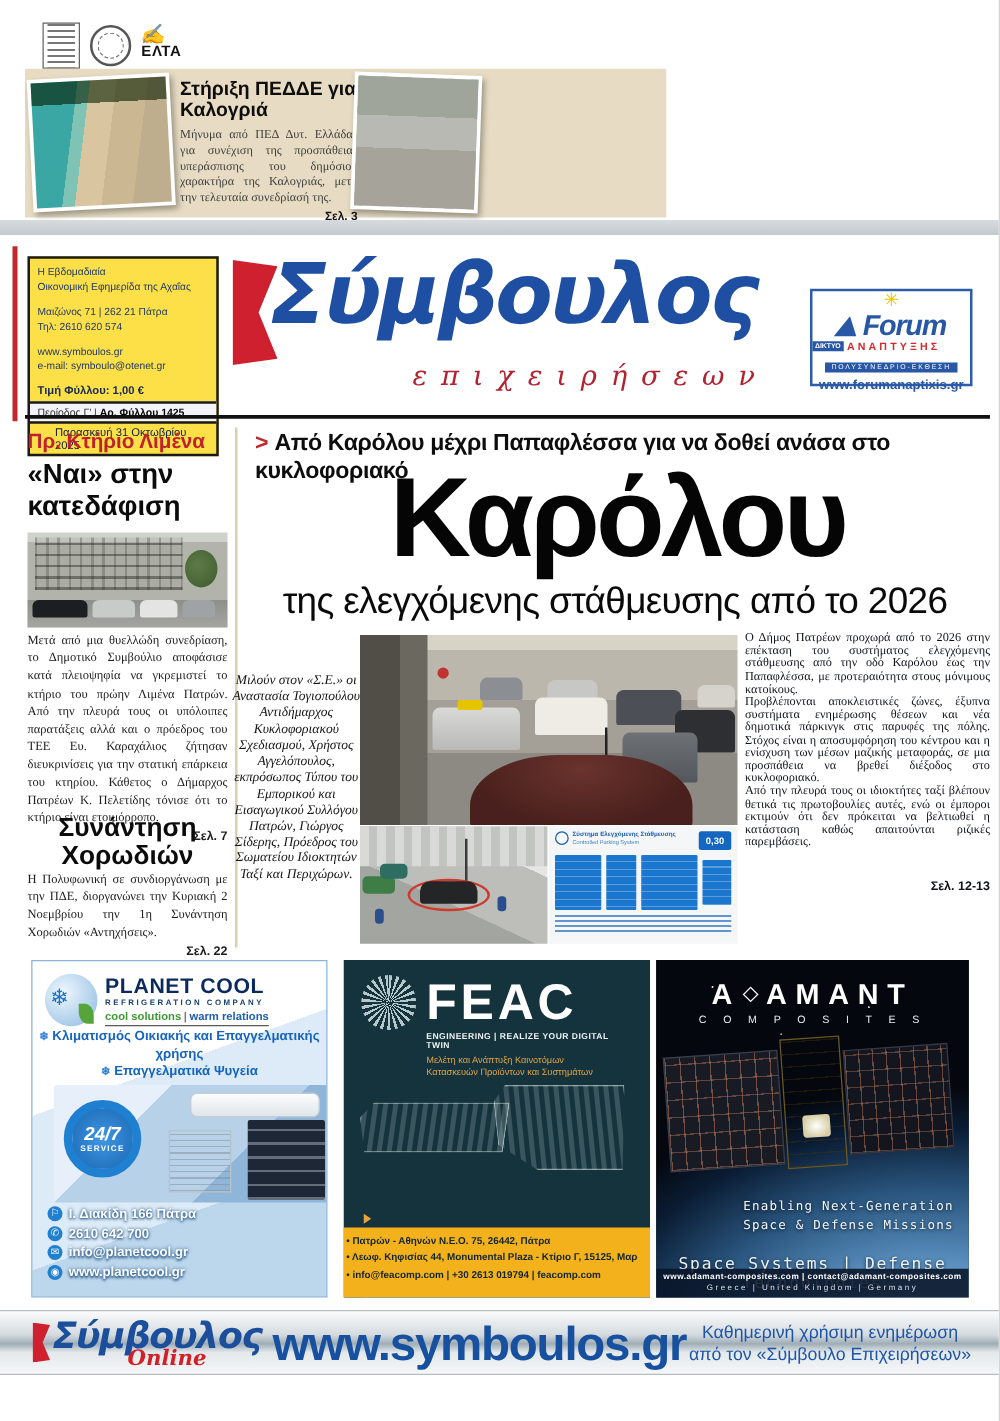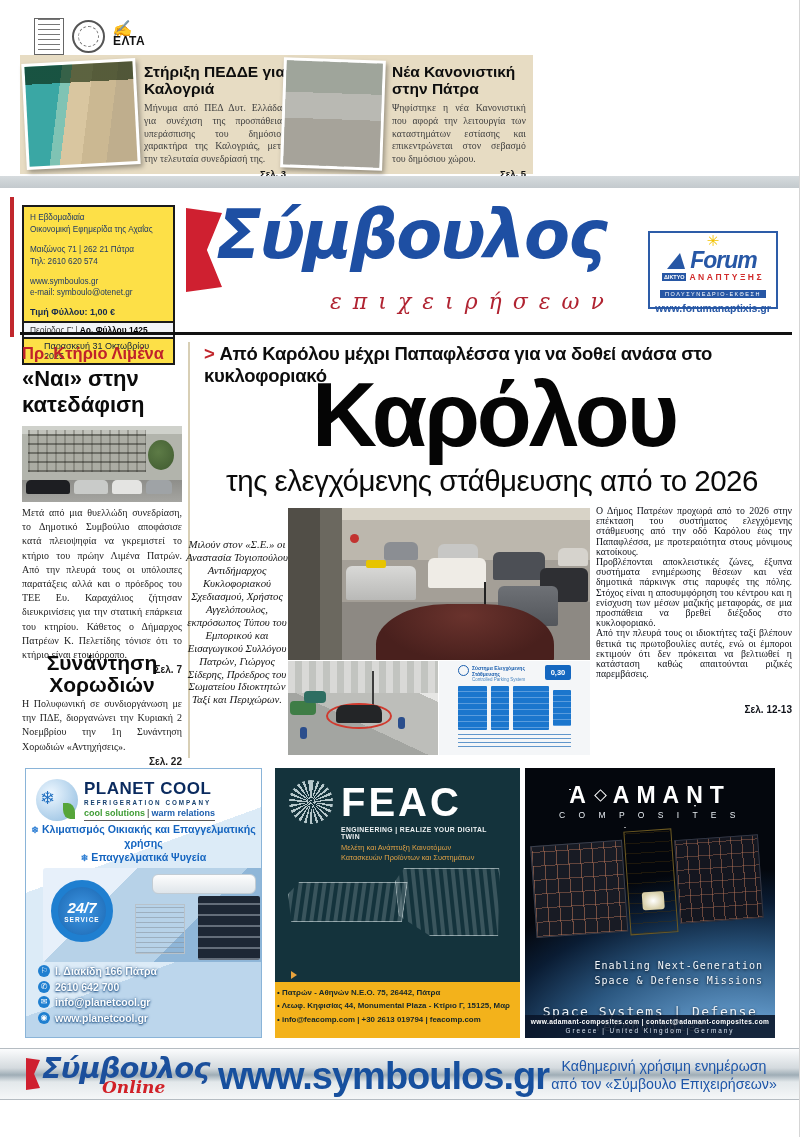--- a/index.html
+++ b/index.html
@@ -55,21 +55,21 @@
   .pennant { background:#cf2030; clip-path:polygon(0 0,100% 6%,58% 50%,100% 94%,0 100%); }
   .mast-pennant { position:absolute; left:186px; top:208px; width:36px; height:84px; }
   .mast-title { position:absolute; left:216px; top:196px; font-family:"DejaVu Sans", sans-serif; font-style:italic; font-weight:bold; font-size:67px; letter-spacing:-2px; color:#1e4fa3; }
   .mast-sub { position:absolute; left:330px; top:289px; font-family:"DejaVu Serif", serif; font-style:italic; font-size:22px; color:#b02331; letter-spacing:11px; }
 
   .forum-box { position:absolute; left:648px; top:231px; width:130px; height:78px; border:2px solid #2d5ca8; background:#fff; text-align:center; padding-top:2px; }
   .forum-star { color:#f2c200; font-size:15px; line-height:12px; }
   .forum-row { display:flex; align-items:center; justify-content:center; gap:3px; }
   .forum-tri { width:0; height:0; border-left:9px solid transparent; border-right:9px solid transparent; border-bottom:16px solid #2757a5; transform:skewX(-14deg); }
   .forum-name { color:#2757a5; font-weight:800; font-style:italic; font-size:23px; letter-spacing:-1px; }
-  .forum-chips { display:flex; align-items:center; justify-content:center; gap:3px; margin-top:-2px; }
+  .forum-chips { display:flex; align-items:center; justify-content:flex-start; gap:3px; margin-top:-2px; }
   .chip-net { background:#2757a5; color:#fff; font-size:5.5px; padding:1px 2px; font-weight:bold; }
   .chip-growth { color:#d12b2b; font-weight:bold; font-size:8.5px; letter-spacing:2.5px; }
   .forum-bar { display:inline-block; background:#2757a5; color:#fff; font-size:5.5px; letter-spacing:1.5px; padding:1px 5px; margin-top:1px; }
   .forum-url { color:#2757a5; font-weight:bold; font-size:10.5px; margin-top:2px; }
 
   .black-rule { position:absolute; left:20px; top:332px; width:772px; height:3px; background:#111; }
 
   
   .eyebrow { position:absolute; left:22px; top:344px; width:162px; font-size:16.5px; font-weight:800; color:#c0222b; }
   .col-divider { position:absolute; left:188px; top:342px; width:2px; height:416px; background:#d8cfb5; }
@@ -124,21 +124,21 @@
       background:linear-gradient(205deg,#e6e6e4 0 25%, #bdbeba 25% 60%, #a3a5a1 60%); }
   .mp-bl .bld { position:absolute; left:0; top:0; width:100%; height:32px;
       background:repeating-linear-gradient(90deg,#d9d9d7 0 7px, #c2c4c0 7px 14px); }
   .mp-bl .pole { position:absolute; left:84px; top:10px; width:2px; height:48px; background:#3c3c3c; }
   .mp-bl .carA { position:absolute; left:2px; top:40px; width:26px; height:14px; background:#3f7d46; border-radius:4px; }
   .mp-bl .carB { position:absolute; left:16px; top:30px; width:22px; height:12px; background:#2e6e62; border-radius:4px; }
   .mp-bl .carC { position:absolute; left:48px; top:44px; width:46px; height:18px; background:#232527; border-radius:8px 8px 3px 3px; }
   .mp-bl .ring { position:absolute; left:38px; top:42px; width:66px; height:26px; border:2px solid #d03a2e; border-radius:50%; }
   .mp-bl .cy1, .mp-bl .cy2 { position:absolute; width:7px; height:12px; background:#2b4e8c; border-radius:3px; }
   .mp-bl .cy1 { left:12px; top:66px; } .mp-bl .cy2 { left:110px; top:56px; }
-  .mp-br { position:absolute; left:151px; top:153px; width:151px; height:94px; background:#f4f6f8; padding:4px 19px; overflow:hidden; }
+  .mp-br { position:absolute; left:151px; top:153px; width:151px; height:94px; background:#f4f6f8; padding:4px 5px; overflow:hidden; }
   .mp-br .hdr { display:flex; align-items:flex-start; gap:3px; }
   .mp-br .seal { width:11px; height:11px; border:1px solid #1b5fae; border-radius:50%; flex:none; }
   .mp-br .ht { flex:1; }
   .mp-br .t1 { font-size:5px; font-weight:bold; color:#1b5fae; line-height:1.2; }
   .mp-br .t2 { font-size:4.5px; color:#4a86c0; line-height:1.2; }
   .mp-br .price { width:26px; height:15px; background:#1467c0; color:#fff; font-size:7.5px; font-weight:bold; text-align:center; line-height:15px; border-radius:2px; flex:none; }
   .mp-br .tables { display:flex; gap:4px; margin-top:4px; }
   .mp-br .tcol { height:44px; border-radius:1px;
       background:repeating-linear-gradient(180deg,#1b76cd 0 5px, #5a9cdd 5px 6px); }
   .tc1 { width:38px; } .tc2 { width:24px; } .tc3 { width:46px; } .tc4 { width:24px; height:36px !important; margin-top:4px; }
@@ -260,25 +260,20 @@
         <div class="img"></div>
       </div>
     <article class="teaser-text tt1">
       <h3>Στήριξη ΠΕΔΔΕ για Καλογριά</h3>
       <p>Μήνυμα από ΠΕΔ Δυτ. Ελλάδας για συνέχιση της προσπάθειας υπεράσπισης του δημόσιου χαρακτήρα της Καλογριάς, μετά την τελευταία συνεδρίασή της.</p>
       <span class="pref">Σελ. 3</span>
     </article>
     <div class="photo-frame street-photo">
         <div class="img"></div>
       </div>
-    <article class="teaser-text tt2">
-      <h3>Νέα Κανονιστική στην Πάτρα</h3>
-      <p>Ψηφίστηκε η νέα Κανονιστική που αφορά την λειτουργία των καταστημάτων εστίασης και επικεντρώνεται στον σεβασμό του δημόσιου χώρου.</p>
-      <span class="pref">Σελ. 5</span>
-    </article>
   </section>
 
 
   <div class="gray-strip"></div>
 
   <div class="left-red-rule"></div>
 
   <div class="info-box">
     <div class="sec1">
       <div class="ln">Η Εβδομαδιαία</div>

